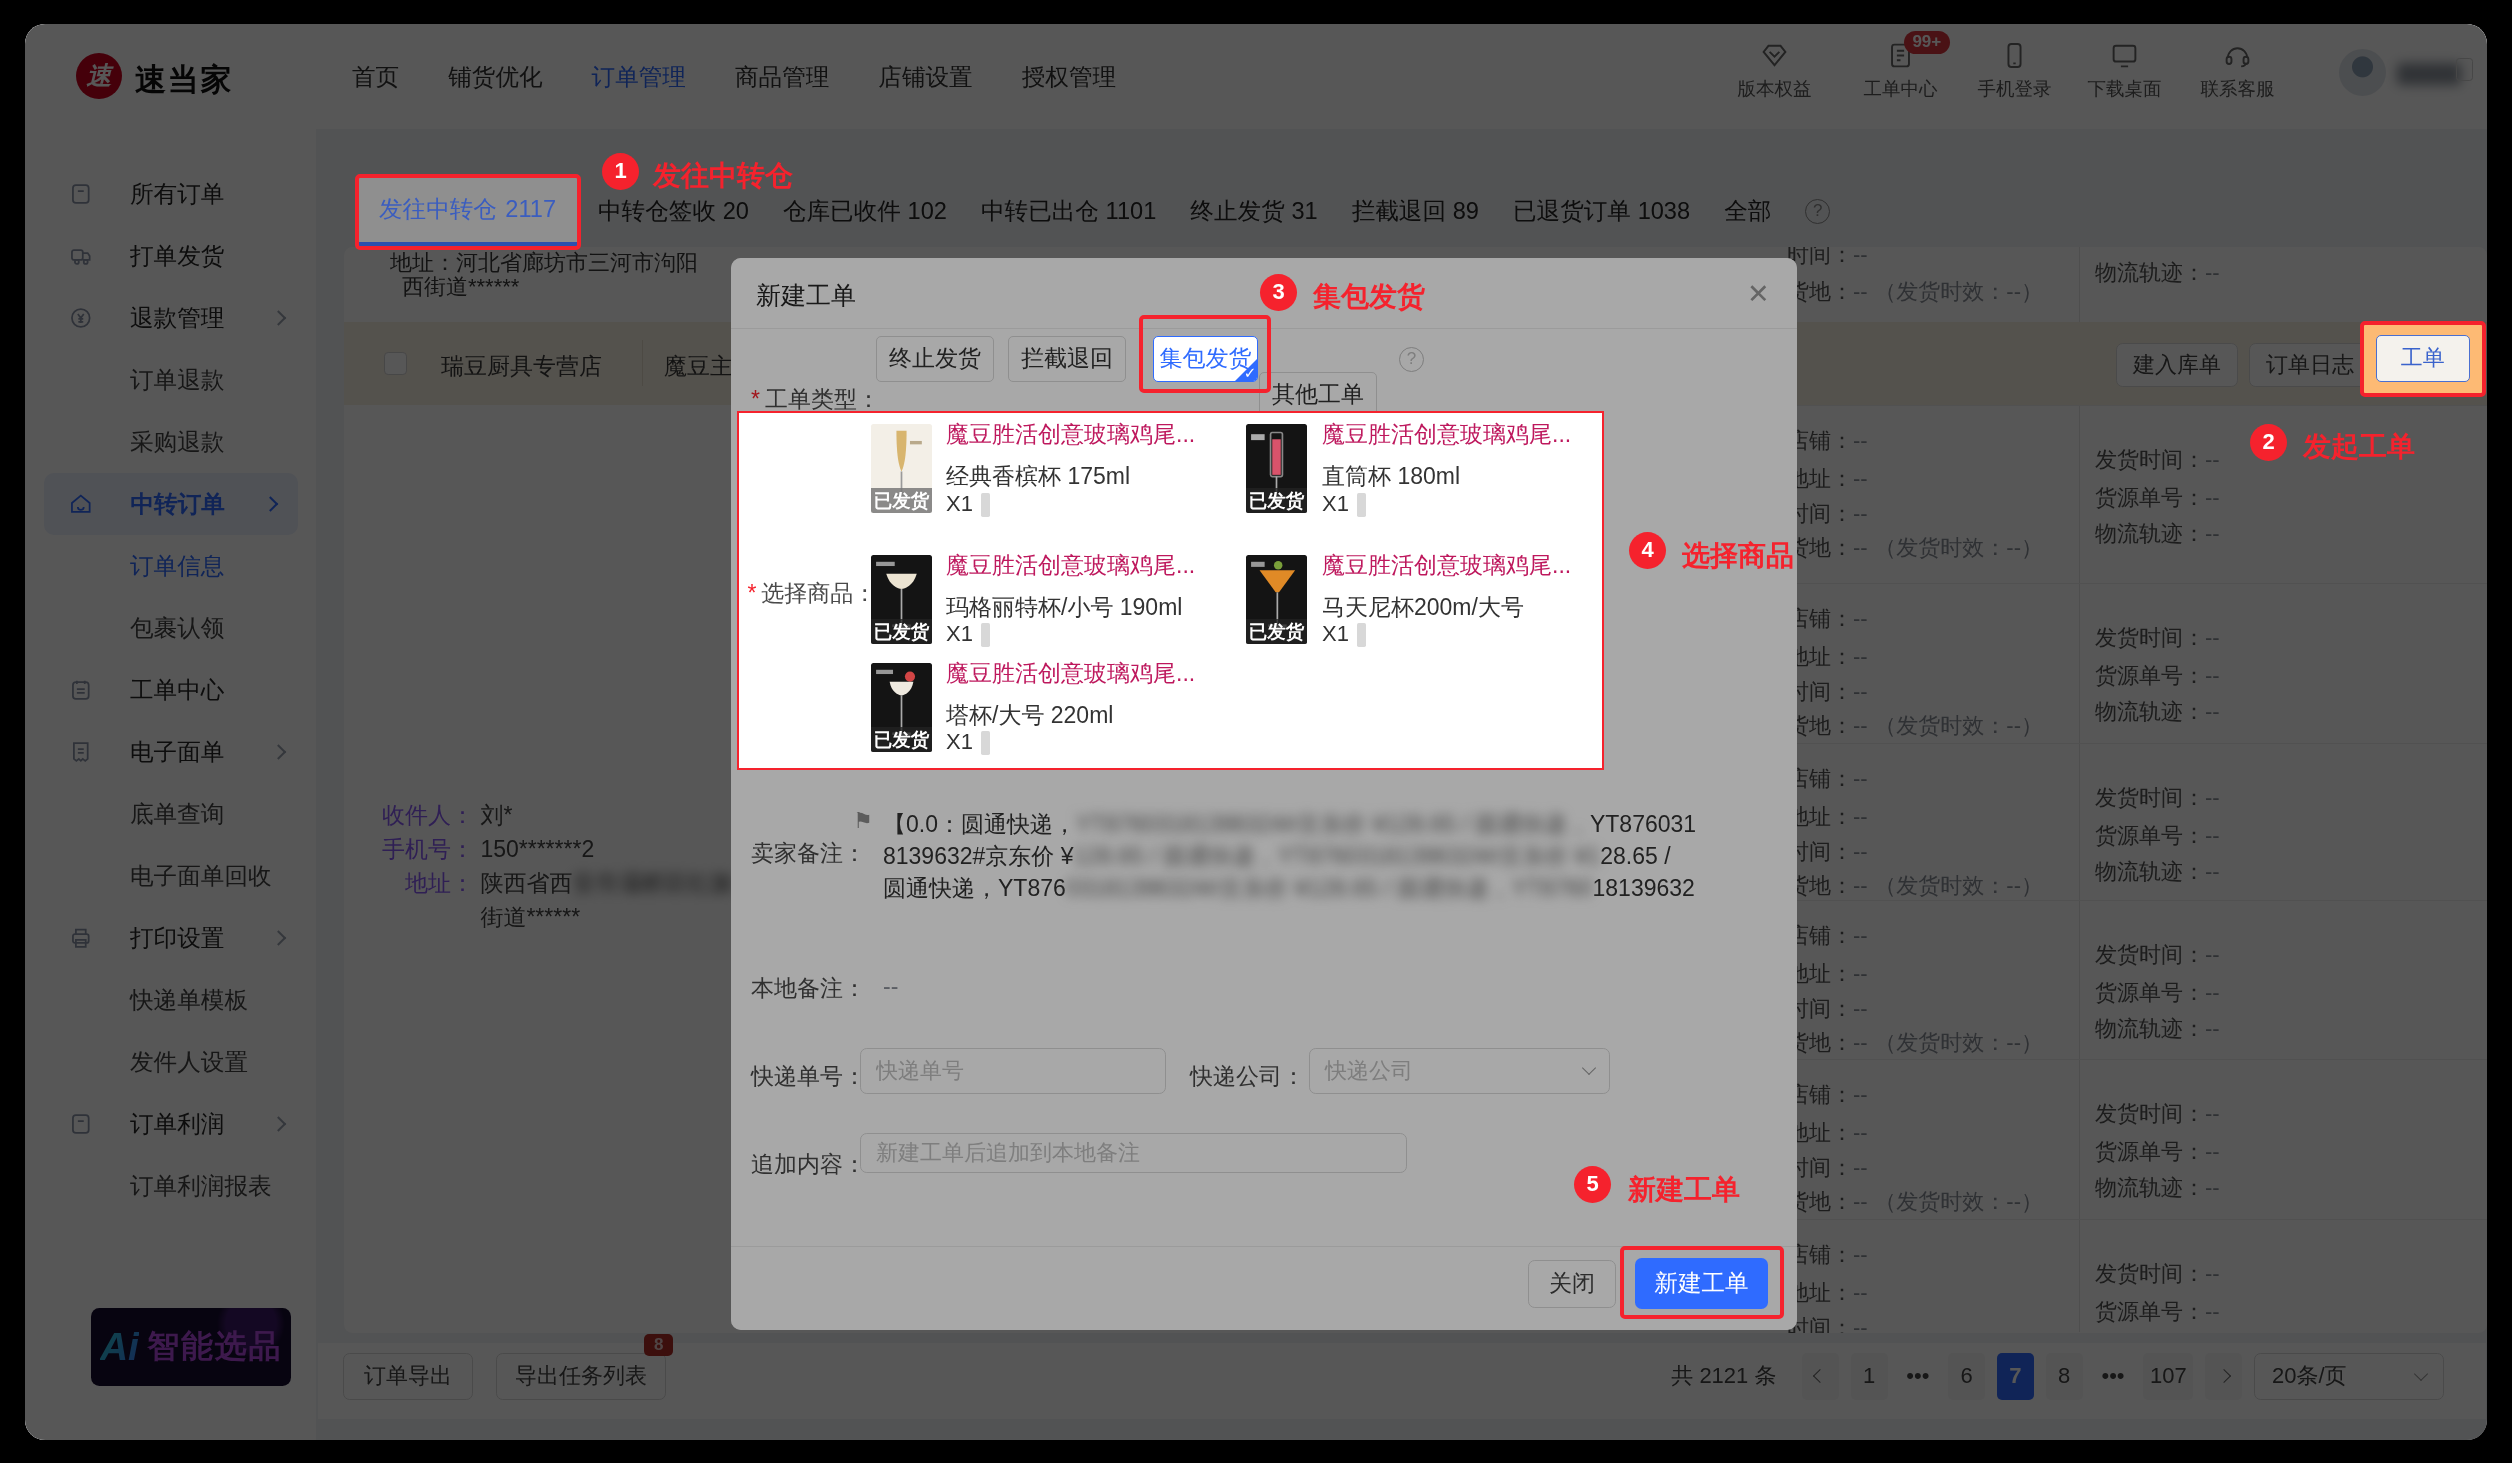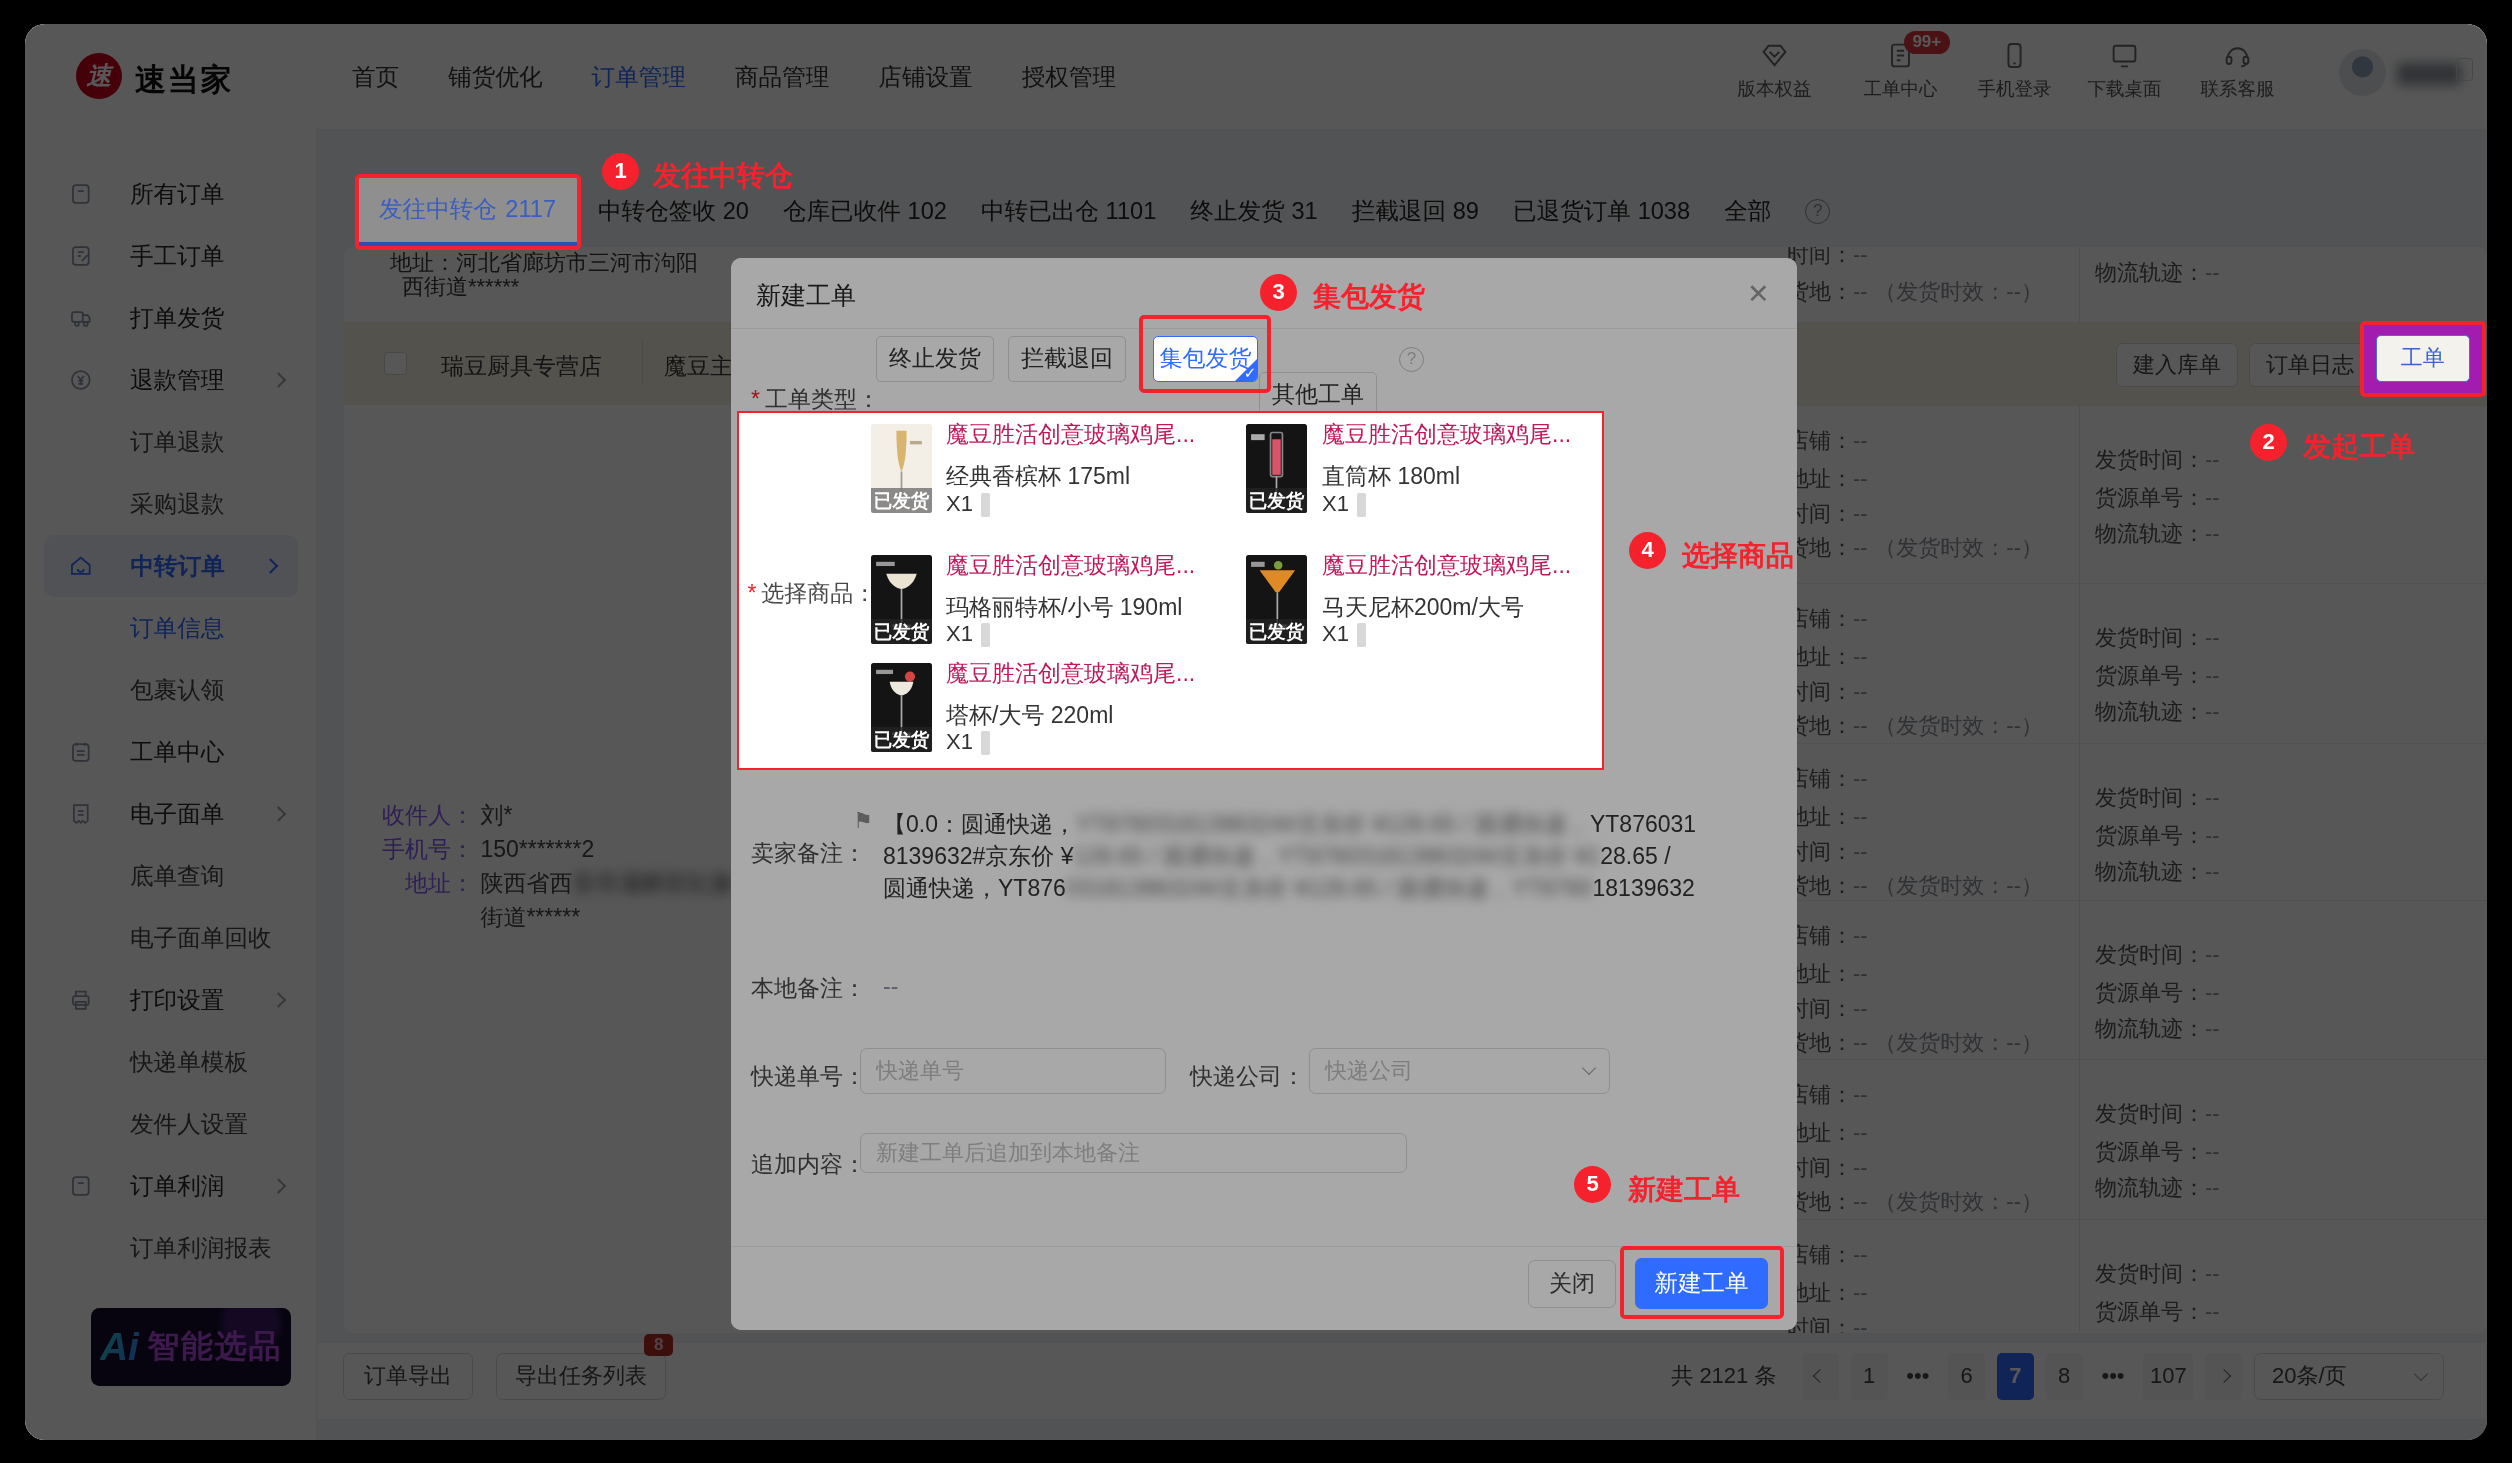--- a/index.html
+++ b/index.html
@@ -138,21 +138,21 @@
     justify-content:center; z-index:40; cursor:pointer; overflow:hidden; }
   .jibao-corner { position:absolute; right:-1.7px; bottom:-1.7px; width:0; height:0;
     border-left:25px solid transparent; border-bottom:25px solid #2f6bff; }
   .jibao-check { position:absolute; right:0.8px; bottom:-1.7px; color:#fff; font-size:15px; font-weight:bold; }
   .submit-spot { position:absolute; left:1610px; top:1234px; width:133px; height:51px; background:#2f6bff;
     border-radius:6.7px; color:#fff; font-size:23.6px; display:flex; align-items:center; justify-content:center;
     z-index:40; cursor:pointer; }
   .tab-spot { position:absolute; left:333px; top:153px; width:219px; height:69px; background:#8f8f8f;
     border-bottom:4.2px solid #2c50ae; display:flex; align-items:center; justify-content:center; gap:8.4px;
     font-size:23.6px; color:#3a5dc0; z-index:40; cursor:pointer; }
-  .gongdan-spot { position:absolute; left:2335px; top:297px; width:126px; height:76px; background:#a21caf;
+  .gongdan-spot { position:absolute; left:2335px; top:297px; width:126px; height:76px; background:#fdba74;
     border:4.2px solid #f5222d; border-radius:5px; z-index:50; }
   .gongdan-btn { position:absolute; left:11.8px; top:10px; width:94px; height:47px; background:#f4f2ed;
     border:1.7px solid #4a6fd0; border-radius:5px; color:#3a63cc; font-size:22px; display:flex;
     align-items:center; justify-content:center; cursor:pointer; }
 
   
   .anno-box { position:absolute; border:4.2px solid #f5222d; border-radius:5px; z-index:50; }
   .anno-circle { position:absolute; width:37px; height:37px; border-radius:50%; background:#f5222d; color:#fff;
     font-size:22px; font-weight:bold; display:flex; align-items:center; justify-content:center; z-index:50; }
   .anno-label { position:absolute; font-size:28px; font-weight:bold; color:#f5222d; white-space:nowrap; z-index:50; }
@@ -221,27 +221,20 @@
     <div class="side-list">
       <div class="side-item">
         <svg width="23.6" height="23.6" viewBox="0 0 24 24" fill="none" stroke="#8a93a6" stroke-width="1.8">
             <rect x="4" y="3" width="16" height="18" rx="3"></rect>
             <path d="M9 9 H15"></path>
           </svg>
         <span>所有订单</span>
       </div>
       <div class="side-item">
         <svg width="23.6" height="23.6" viewBox="0 0 24 24" fill="none" stroke="#8a93a6" stroke-width="1.8">
-            <rect x="4" y="3" width="16" height="18" rx="3"></rect>
-            <path d="M9 8 H15 M9 12 H12 M13 17 L19 11"></path>
-          </svg>
-        <span>手工订单</span>
-      </div>
-      <div class="side-item">
-        <svg width="23.6" height="23.6" viewBox="0 0 24 24" fill="none" stroke="#8a93a6" stroke-width="1.8">
             <rect x="3" y="6" width="11" height="10" rx="2"></rect>
             <path d="M14 9 H19 L21 12 V16 H14"></path>
             <circle cx="8" cy="18" r="2"></circle>
             <circle cx="17" cy="18" r="2"></circle>
           </svg>
         <span>打单发货</span>
       </div>
       <div class="side-item">
         <svg width="23.6" height="23.6" viewBox="0 0 24 24" fill="none" stroke="#8a93a6" stroke-width="1.8">
             <circle cx="12" cy="12" r="9"></circle>

